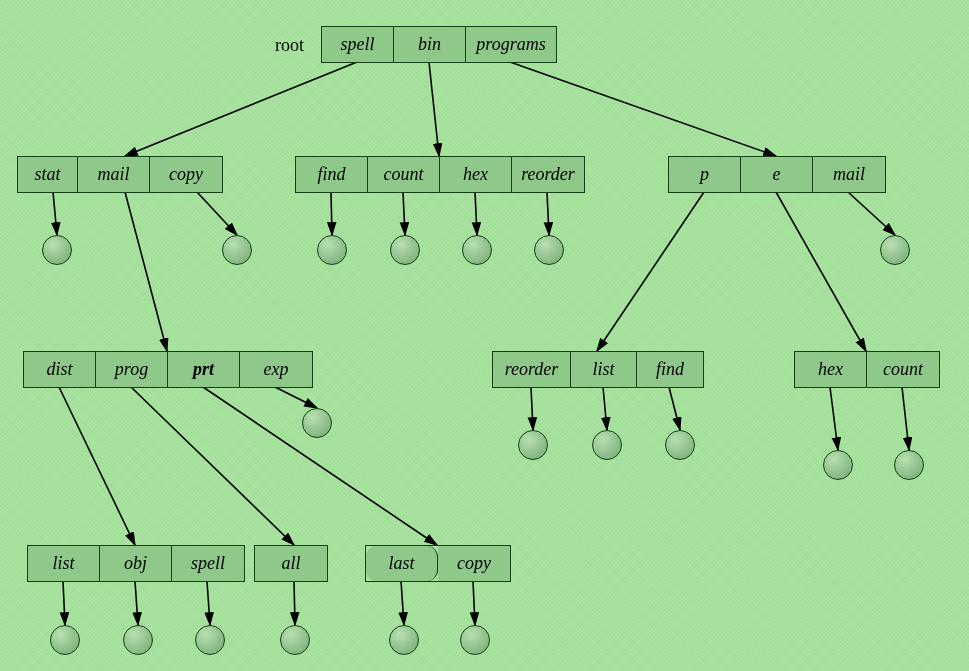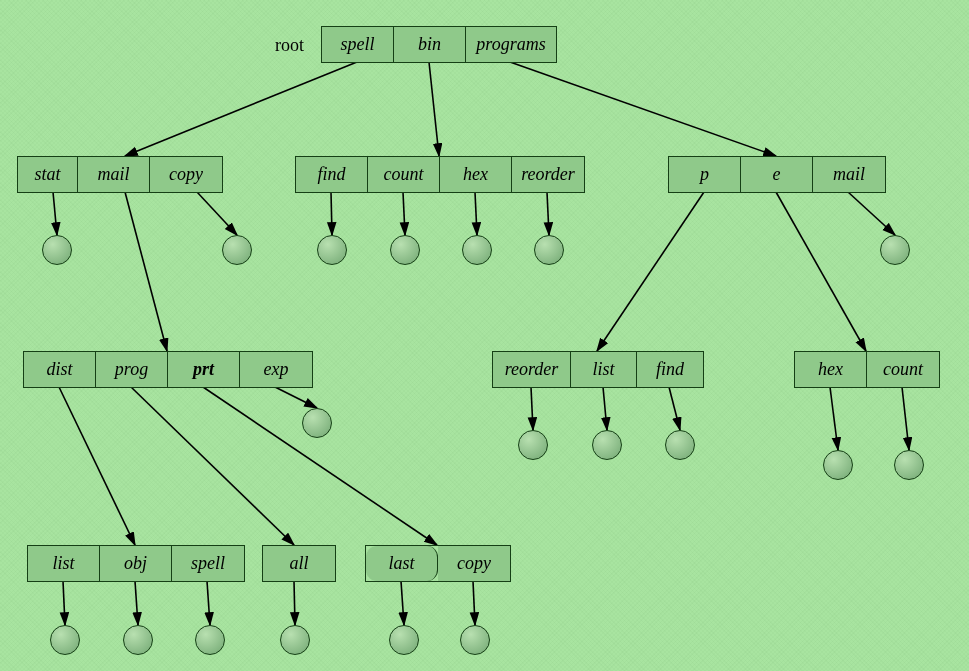--- a/index.html
+++ b/index.html
@@ -138,21 +138,21 @@
     </div>
     <div class="node" style="left: 794px; top: 351px;">
       <div class="cell" style="width: 72px;">hex</div>
       <div class="cell" style="width: 72px;">count</div>
     </div>
     <div class="node" style="left: 27px; top: 545px;">
       <div class="cell" style="width: 72px;">list</div>
       <div class="cell" style="width: 72px; font-style: italic;">obj</div>
       <div class="cell" style="width: 72px;">spell</div>
     </div>
-    <div class="node" style="left: 262px; top: 545px;">
+    <div class="node" style="left: 254px; top: 545px;">
       <div class="cell" style="width: 72px;">all</div>
     </div>
     <div class="node" style="left: 365px; top: 545px;">
       <div class="cell" style="width: 72px; border-radius: 11px;">last</div>
       <div class="cell" style="width: 72px;">copy</div>
     </div>
     <div class="leaf" style="left: 42px; top: 235px;"></div>
     <div class="leaf" style="left: 222px; top: 235px;"></div>
     <div class="leaf" style="left: 317px; top: 235px;"></div>
     <div class="leaf" style="left: 390px; top: 235px;"></div>

